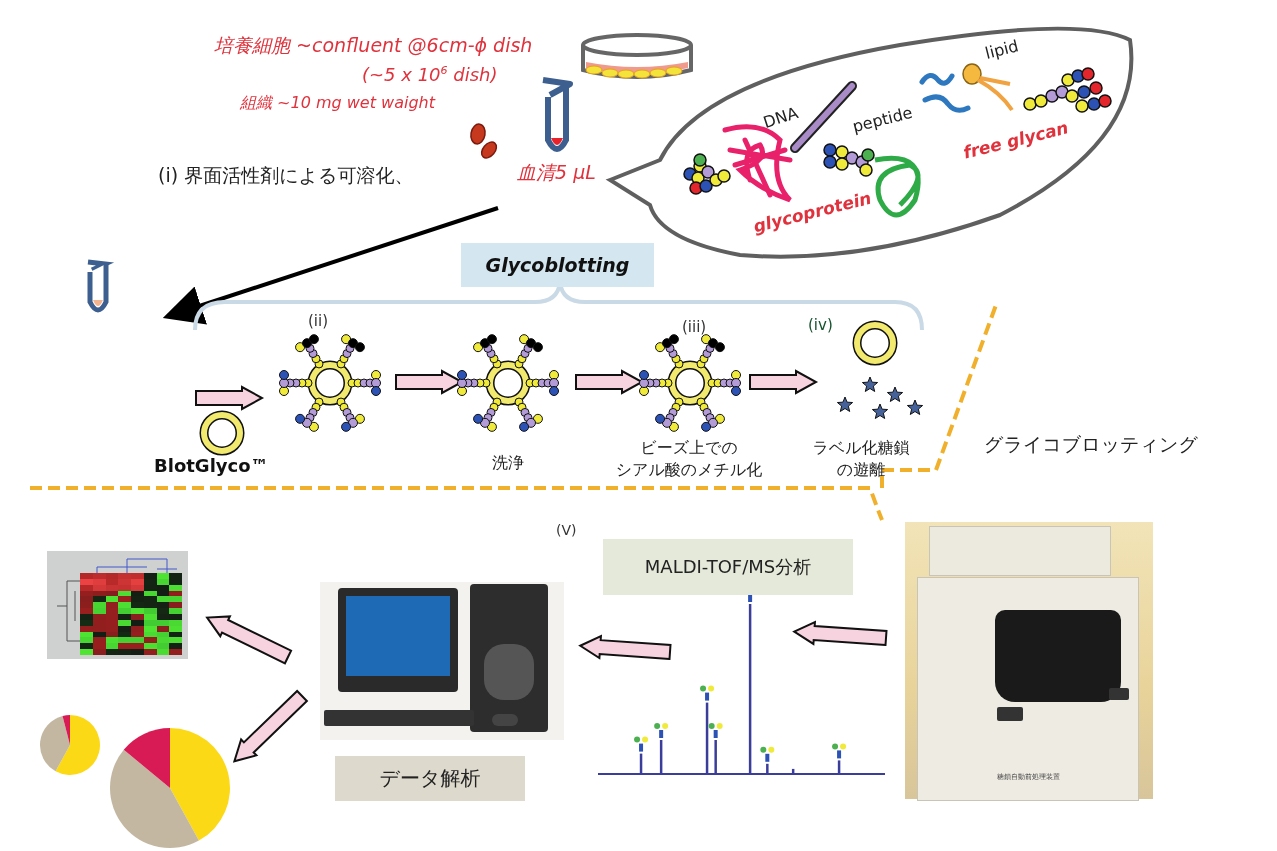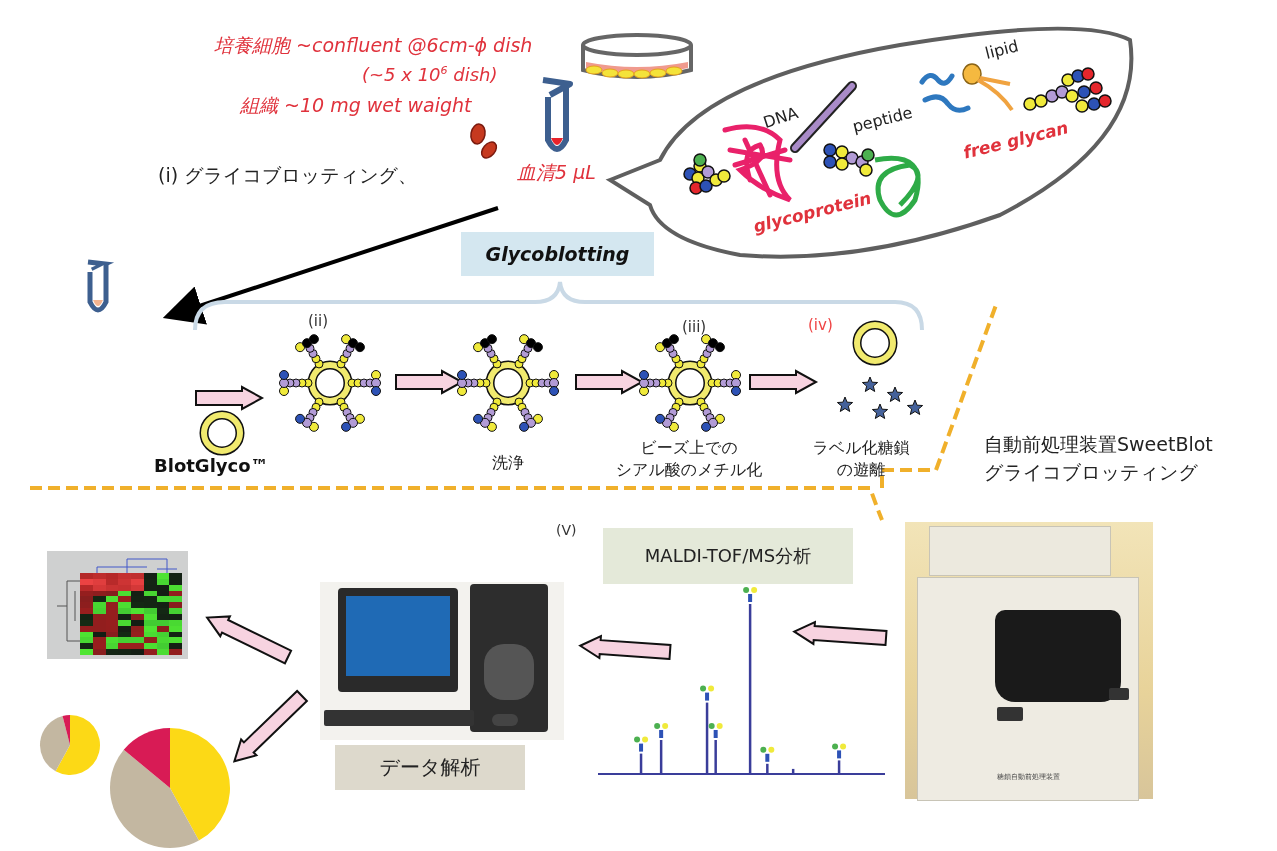--- a/index.html
+++ b/index.html
@@ -1,21 +1,21 @@
 <!DOCTYPE html>
 <html><head>
 <meta charset="utf-8">
 <style>
   html, body { margin:0; padding:0; background:#ffffff; }
   body { width:1277px; height:851px; position:relative; overflow:hidden;
          font-family:"DejaVu Sans","Liberation Sans",sans-serif; }
   .abs { position:absolute; }
   .red-text { color:#e0323c;font-style:italic; }
   .txt { color:#222; white-space:nowrap; }
-  .label-box { position:absolute; display:flex; align-items:center; justify-content:center; }
+  .label-box { position:absolute; display:flex; align-items:center; justify-content:center;margin-top:11px; }
   svg.layer { position:absolute; left:0; top:0; }
 </style>
 </head>
 <body>
 
 <svg class="layer" width="1277" height="851">
   <defs>
     <marker id="blackhead" markerWidth="10" markerHeight="10" refX="6" refY="5" orient="auto">
       <path d="M0,0 L10,5 L0,10 z" fill="#000"></path>
     </marker>
@@ -344,52 +344,51 @@
         <path d="M170,788 L198.90522044610293,840.5784008026318 A60,60 0 0 1 123.76920543345263,749.7545606150786 z" fill="#c3b7a1"></path>
         <path d="M170,788 L123.76920543345263,749.7545606150786 A60,60 0 0 1 170,728 z" fill="#d81b55"></path>
       </g>
     </g>
 </svg>
 
 <div class="abs red-text txt" style="left:214px;top:33px;font-size:19px;color:#e0323c;">培養細胞 ~confluent @6cm-ϕ dish</div>
 <div class="abs red-text txt" style="left:362px;top:64px;font-size:18px;color:#e0323c;">
   <span>(~5 x 10</span><sup style="font-size:11px">6</sup><span> dish)</span>
 </div>
-<div class="abs red-text txt" style="left:240px;top:93px;font-size:19px;color:#e0323c;">組織 ~10 mg wet waight</div>
+<div class="abs red-text txt" style="left:240px;top:93px;font-size:16px;color:#e0323c;">組織 ~10 mg wet waight</div>
 <div class="abs red-text txt" style="left:517px;top:160px;font-size:19px;color:#e0323c;">血清5 µL</div>
 
 <div class="abs txt" style="left:763px;top:108px;font-size:16px;transform:rotate(-18deg);">DNA</div>
 <div class="abs txt" style="left:852px;top:110px;font-size:16px;transform:rotate(-14deg);">peptide</div>
 <div class="abs txt" style="left:985px;top:40px;font-size:16px;transform:rotate(-14deg);">lipid</div>
 <div class="abs txt" style="left:752px;top:202px;font-size:17px;font-weight:bold;font-style:italic;color:#e0323c;transform:rotate(-14deg);">glycoprotein</div>
 <div class="abs txt" style="left:962px;top:130px;font-size:17px;font-weight:bold;font-style:italic;color:#e0323c;transform:rotate(-14deg);">free glycan</div>
 
 <div class="abs txt" style="left:158px;top:160px;font-size:19px;line-height:30px;">
-  <div>(i) グライコブロッティング、</div>
+  <div>(i) 界面活性剤による可溶化、</div>
 </div>
 
 <div class="label-box" style="left:461px;top:232px;width:193px;height:44px;background:#d4e7f0;font-weight:bold;font-style:italic;font-size:19px;color:#111;">Glycoblotting</div>
 
 <div class="abs txt" style="left:308px;top:312px;font-size:15px;color:#333;">(ii)</div>
 <div class="abs txt" style="left:682px;top:318px;font-size:15px;color:#333;">(iii)</div>
-<div class="abs txt" style="left:808px;top:316px;font-size:15px;color:#ef4444;">(iv)</div>
+<div class="abs txt" style="left:808px;top:316px;font-size:15px;color:#14532d;">(iv)</div>
 
 <div class="abs txt" style="left:154px;top:455px;font-size:18px;font-weight:bold;color:#111;">BlotGlyco™</div>
 <div class="abs txt" style="left:492px;top:453px;font-size:16px;">洗浄</div>
 <div class="abs txt" style="left:604px;top:437px;font-size:16px;text-align:center;width:170px;line-height:22px;">
   <div>ビーズ上での</div>
   <div>シアル酸のメチル化</div>
 </div>
 <div class="abs txt" style="left:806px;top:437px;font-size:16px;text-align:center;width:110px;line-height:22px;">
   <div>ラベル化糖鎖</div>
   <div>の遊離</div>
 </div>
 
 <div class="abs txt" style="left:984px;top:430px;font-size:19px;line-height:28px;">
-  <div>自動前処理装置SweetBlot</div>
   <div>グライコブロッティング</div>
 </div>
 
 <div class="abs" style="left:905px;top:522px;width:248px;height:277px;background:linear-gradient(#f2e4b8,#e8d39a 60%,#d8c59a);">
   <div class="abs" style="left:24px;top:4px;width:180px;height:48px;background:#ece9de;border:1px solid #c8c4b6;"></div>
   <div class="abs" style="left:12px;top:55px;width:220px;height:222px;background:#eeebe2;border:1px solid #c8c4b6;"></div>
   <div class="abs" style="left:90px;top:88px;width:126px;height:92px;background:#1a1a1a;border-radius:10px 10px 20px 20px;"></div>
   <div class="abs" style="left:92px;top:185px;width:26px;height:14px;background:#333;border-radius:2px;"></div>
   <div class="abs" style="left:204px;top:166px;width:20px;height:12px;background:#333;border-radius:2px;"></div>
   <div class="abs txt" style="left:92px;top:250px;font-size:7px;color:#444;">糖鎖自動前処理装置</div>

